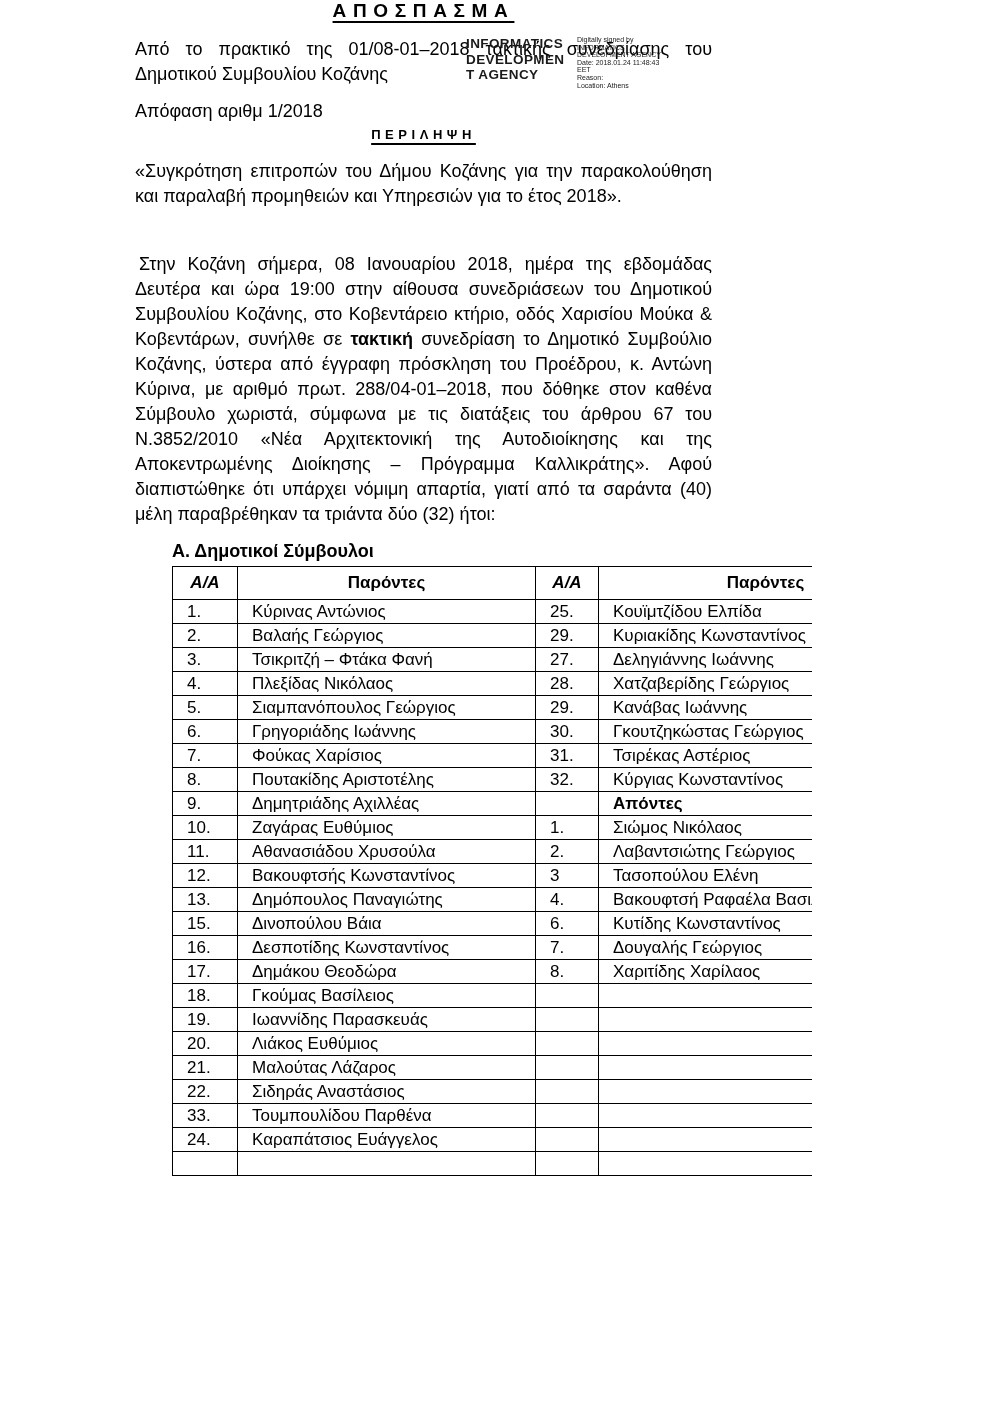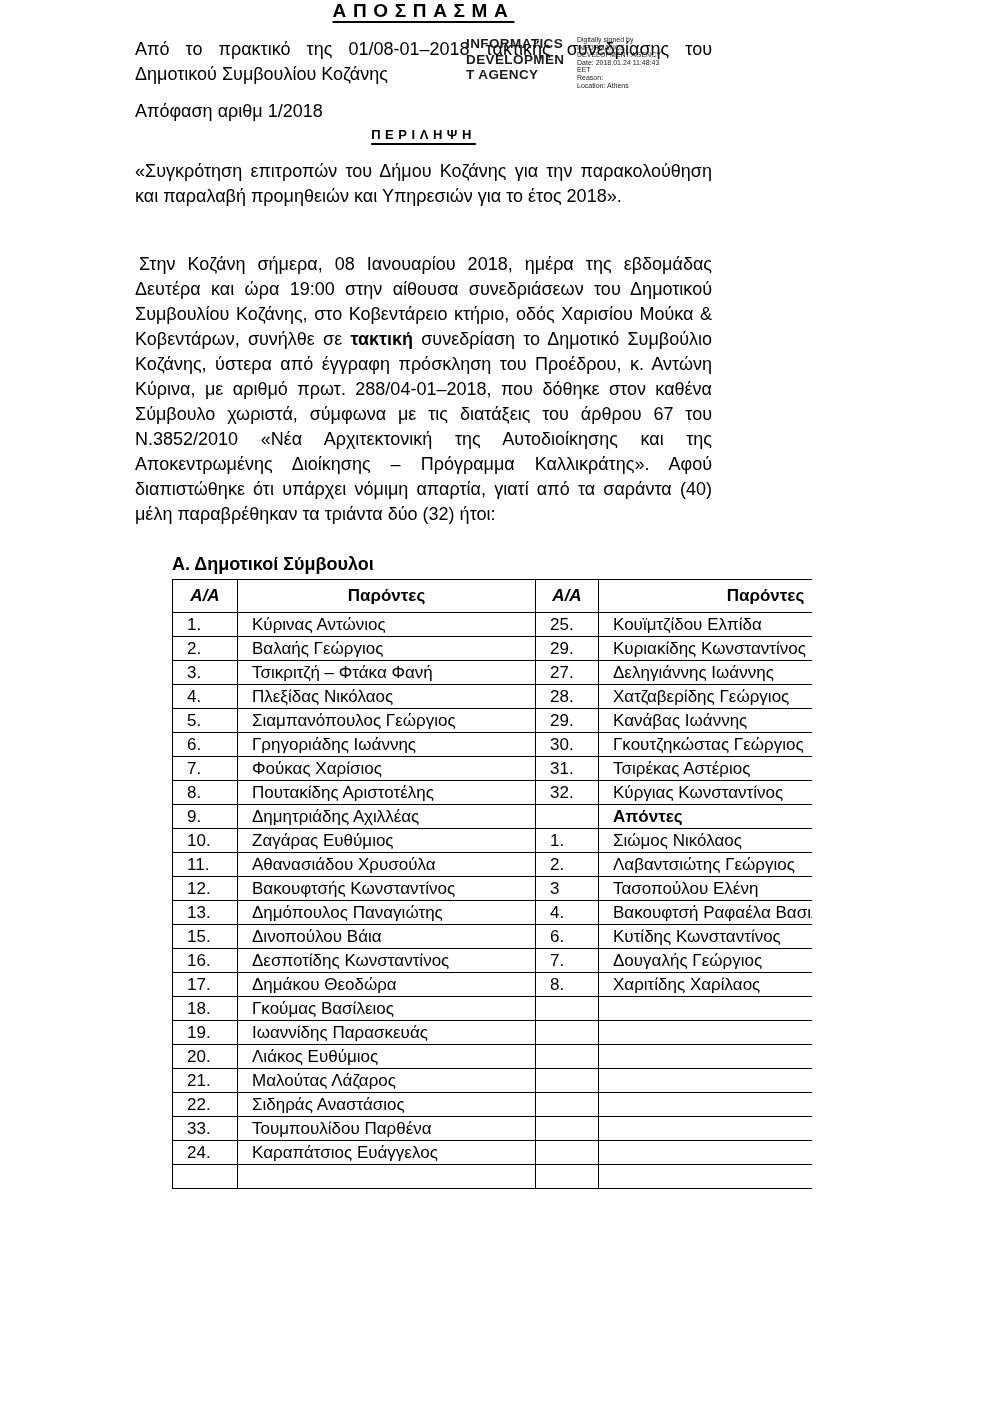--- a/index.html
+++ b/index.html
@@ -66,21 +66,21 @@
     font-size: 18px;
     line-height: 25px;
     text-align: justify;
   }
   .intro { margin-top: 15px; }
   .decision { margin-top: 12px; font-size: 18px; line-height: 25px; }
   .summary { margin-top: 17px; }
   .main-par { margin-top: 43px; text-indent: 4px; }
 
   .section-title {
-    margin: 27px 0 4px 37px;
+    margin: 14px 0 4px 37px;
     font-size: 18px;
     font-weight: bold;
   }
 
   
   table.members {
     margin-left: 37px;
     width: 760px;
     border-collapse: collapse;
     table-layout: fixed;

